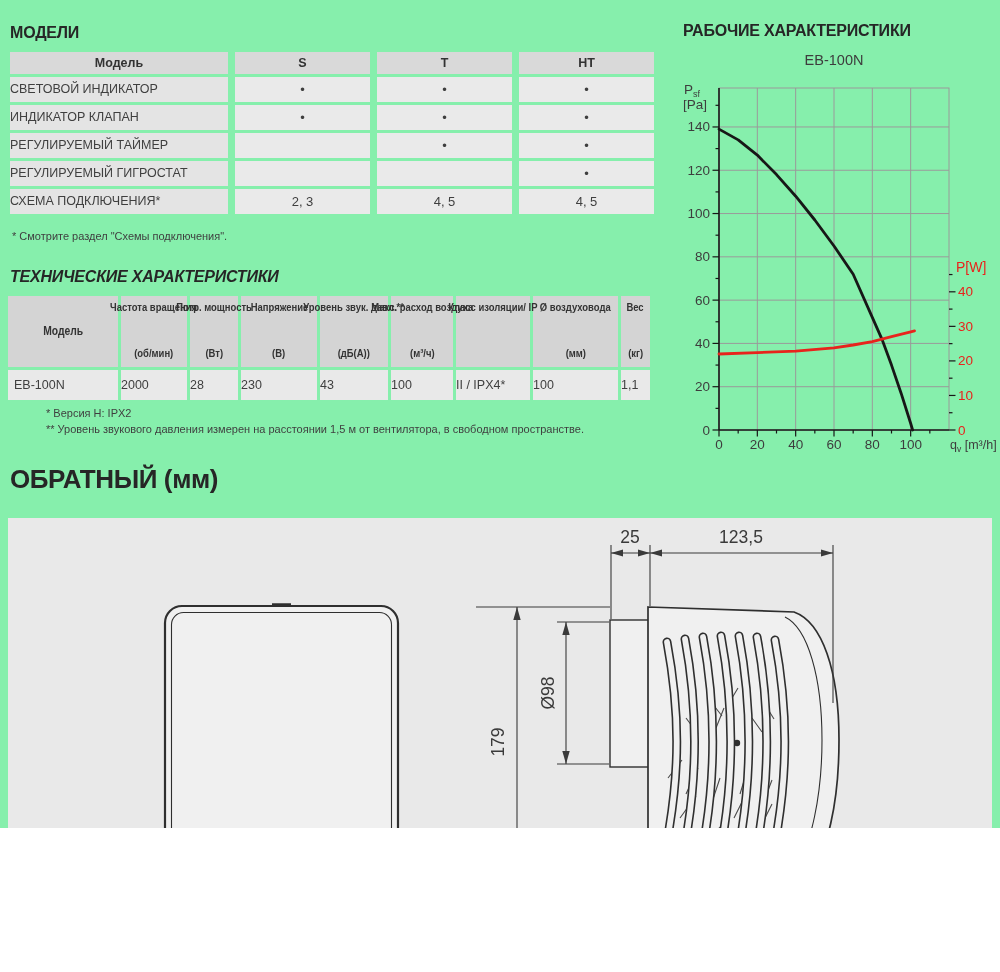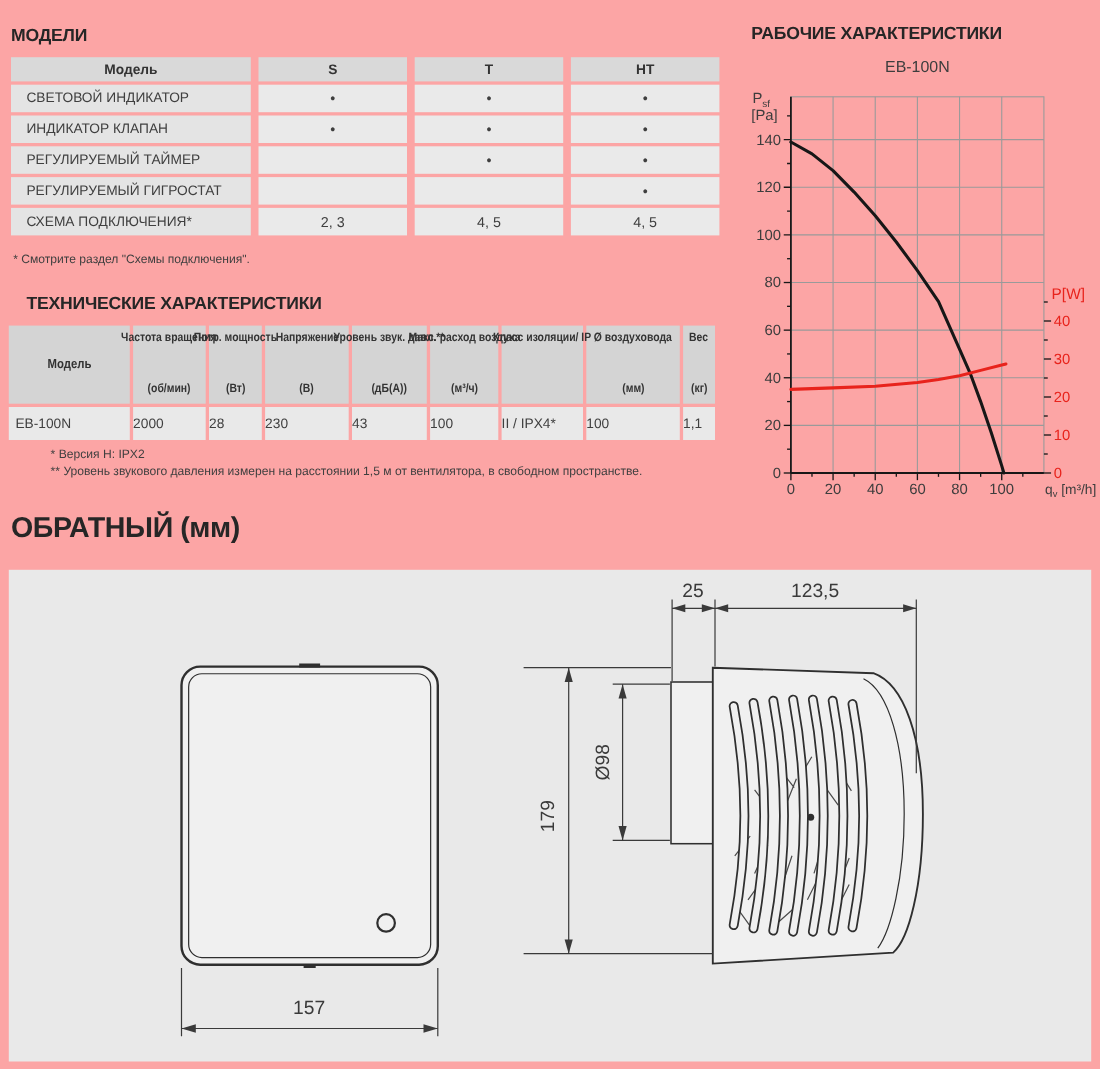--- a/index.html
+++ b/index.html
@@ -1,27 +1,27 @@
 <!DOCTYPE html>
 <html><head>
 <meta charset="utf-8">
 <style>
   html,body{margin:0;padding:0;background:#fff;}
-  .page{position:relative;width:1000px;height:972px;background:#fca5a5;overflow:hidden;
+  .page{position:relative;width:1000px;height:828px;background:#86efac;overflow:hidden;
         font-family:"Liberation Sans",sans-serif;color:#3a3a3a;}
   .h1{position:absolute;font-size:16px;font-weight:bold;color:#262626;letter-spacing:-.2px;}
   .h1-big{position:absolute;font-size:26px;font-weight:bold;color:#262626;letter-spacing:-.4px;}
 
   
   .mtable{position:absolute;left:10px;top:52px;display:grid;
           grid-template-columns:218px 135px 135px 135px;column-gap:7px;row-gap:3px;}
   .mtable .hc{background:#d9d9d9;height:22px;line-height:22px;font-weight:bold;
               font-size:12.5px;text-align:center;color:#333;}
   .mtable .lc{background:#e4e4e4;height:25px;line-height:25px;font-size:12.5px;
-              padding-left:14px;color:#3f3f3f;}
+              padding-left:0;color:#3f3f3f;}
   .mtable .vc{background:#eaeaea;height:25px;line-height:25px;font-size:13px;
               text-align:center;color:#3f3f3f;}
   .fnote{position:absolute;font-size:11px;color:#3f3f3f;}
 
   
   .stable{position:absolute;left:8px;top:296px;display:grid;
           grid-template-columns:110px 66px 48px 76px 68px 62px 74px 85px 29px;gap:3px;}
   .stable .hc{background:#d4d4d4;height:71px;display:flex;flex-direction:column;
               justify-content:space-between;align-items:center;font-weight:bold;
               font-size:11px;line-height:1.25;text-align:center;color:#333;
@@ -41,21 +41,21 @@
   .panel svg{position:absolute;left:0;top:0;}
   .panel text{font-family:"Liberation Sans",sans-serif;fill:#3a3a3a;}
 </style>
 </head>
 <body>
 
 <div class="page">
 
   <div class="h1" style="left:10px;top:24px;">МОДЕЛИ</div>
   <div class="h1" style="left:683px;top:22px;">РАБОЧИЕ ХАРАКТЕРИСТИКИ</div>
-  <div class="h1" style="left:24px;top:268px;">ТЕХНИЧЕСКИЕ ХАРАКТЕРИСТИКИ</div>
+  <div class="h1" style="left:10px;top:268px;font-style:italic;">ТЕХНИЧЕСКИЕ ХАРАКТЕРИСТИКИ</div>
   <div class="h1-big" style="left:10px;top:464px;">ОБРАТНЫЙ (мм)</div>
 
   <div class="mtable">
       <div class="hc">Модель</div>
       <div class="hc">S</div>
       <div class="hc">T</div>
       <div class="hc">HT</div>
       <div class="lc">СВЕТОВОЙ ИНДИКАТОР</div>
       <div class="vc">•</div>
       <div class="vc">•</div>

